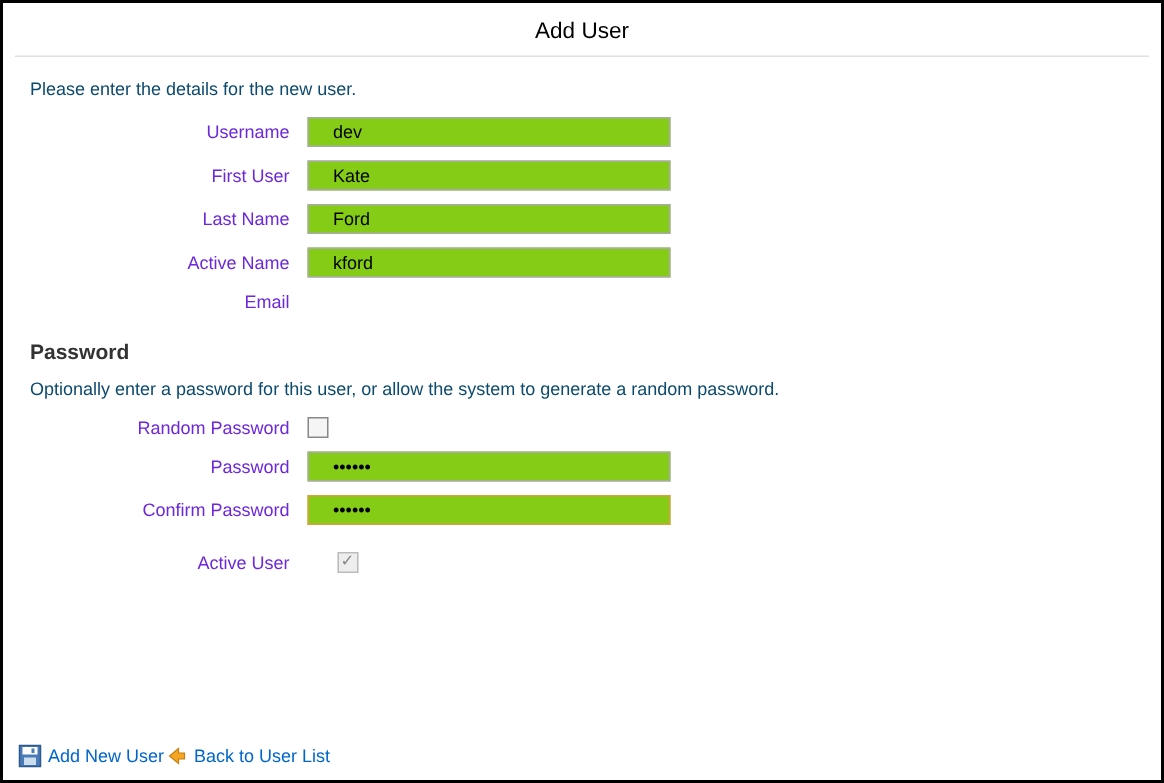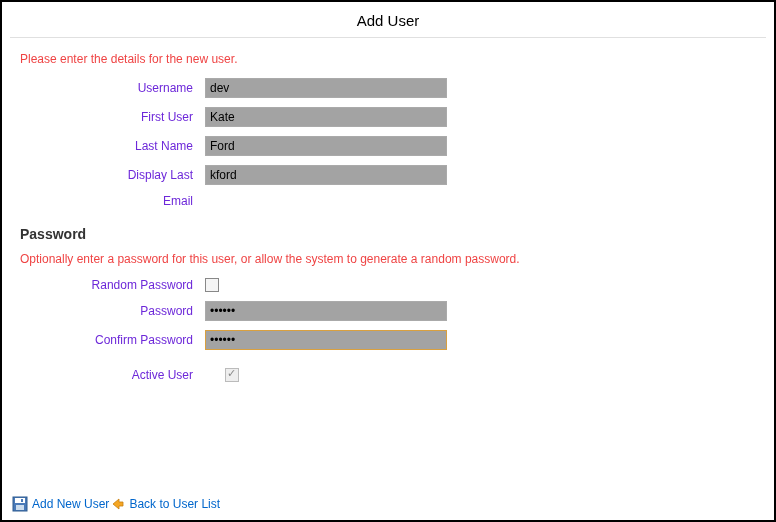--- a/index.html
+++ b/index.html
@@ -25,42 +25,42 @@
     }
     .header h1 {
       font-size: 15px;
       font-weight: normal;
       color: #000;
     }
     .content {
       padding: 14px 18px 0 18px;
     }
     .instruction {
-      color: #ef4444;
+      color: #0c4a6e;
       margin-bottom: 12px;
     }
     .form-row {
       display: flex;
       align-items: center;
       margin-bottom: 9px;
     }
     .form-label {
       width: 185px;
       text-align: right;
       padding-right: 12px;
       color: #6d28d9;
     }
     .form-input {
       width: 242px;
       height: 20px;
-      padding: 1px 4px;
+      padding: 1px 16px;
       font-family: Verdana, Arial, sans-serif;
       font-size: 12px;
       border: 1px solid #aaa;
-      background: #a3a3a3;
+      background: #84cc16;
     }
     .form-input.focused {
       border: 1px solid #d9a03f;
       outline: none;
     }
     .section-header {
       font-size: 14px;
       font-weight: bold;
       color: #333;
       margin: 18px 0 10px 0;
@@ -127,21 +127,21 @@
     <label class="form-label">First User</label>
     <input class="form-input" type="text" value="Kate" style="">
   </div>
 
   <div class="form-row">
     <label class="form-label">Last Name</label>
     <input class="form-input" type="text" value="Ford" style="">
   </div>
 
   <div class="form-row">
-    <label class="form-label">Display Last</label>
+    <label class="form-label">Active Name</label>
     <input class="form-input" type="text" value="kford" style="">
   </div>
 
   <div class="form-row">
     <label class="form-label">Email</label>
   </div>
 
   <h2 class="section-header">Password</h2>
 
   <p class="instruction">Optionally enter a password for this user, or allow the system to generate a random password.</p>

